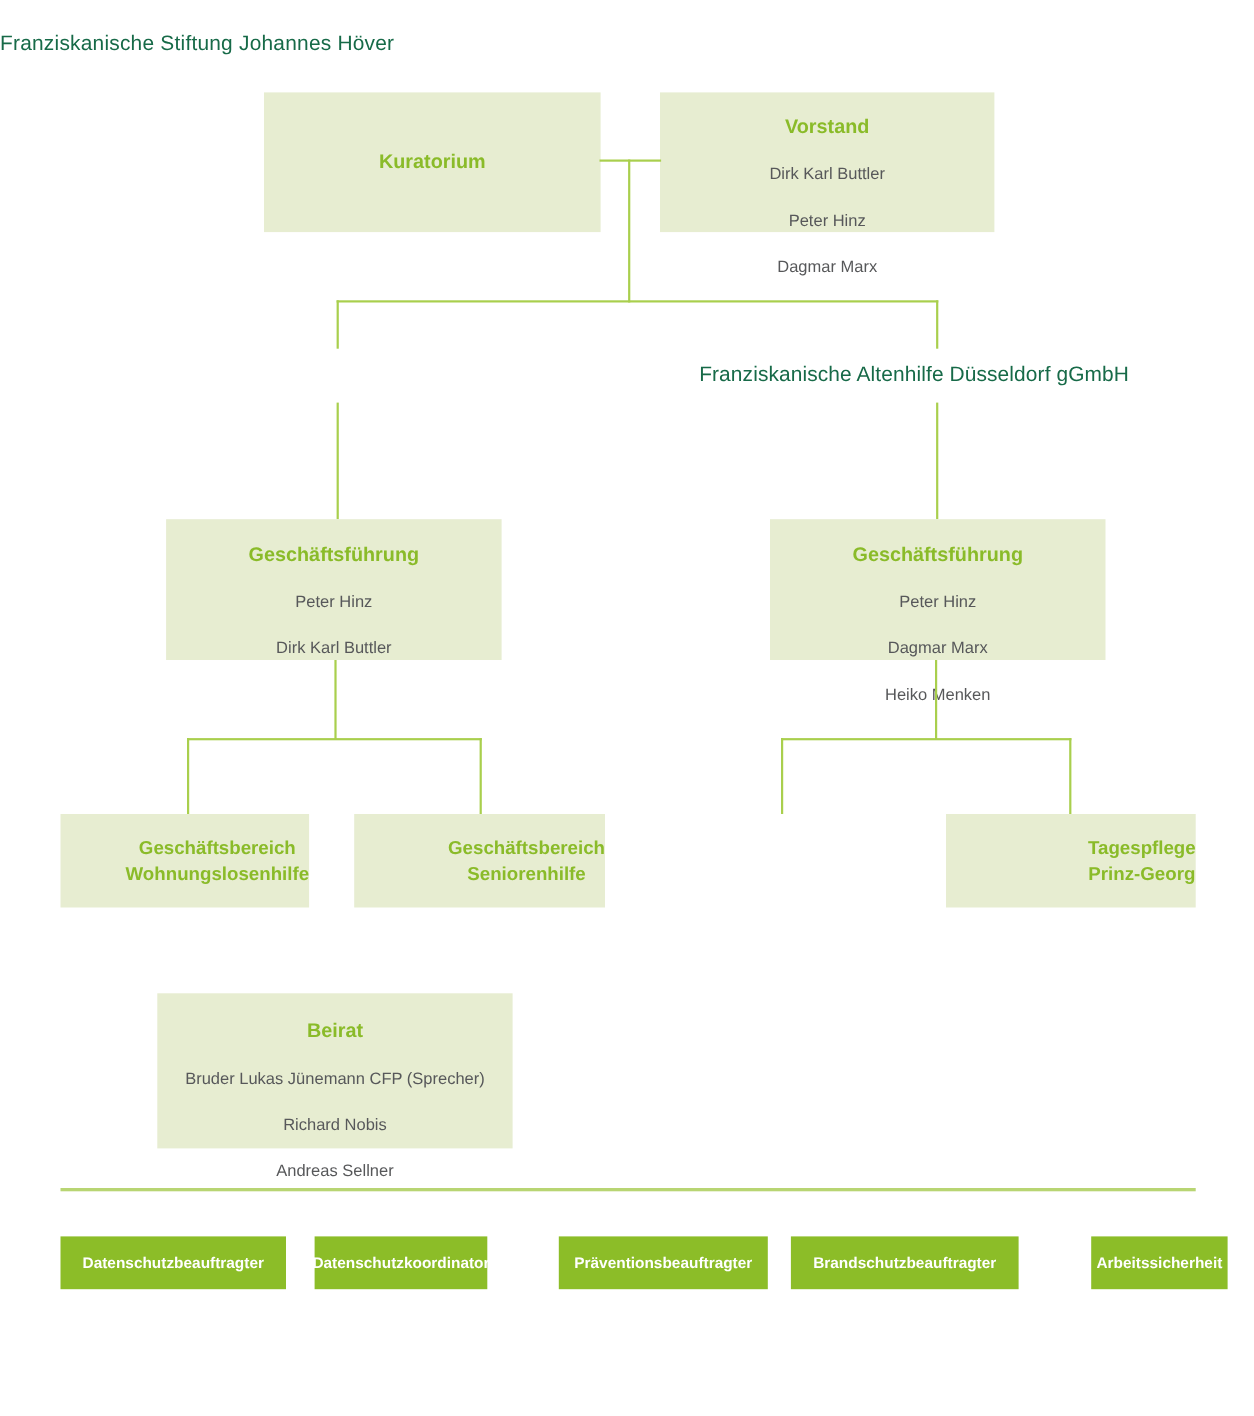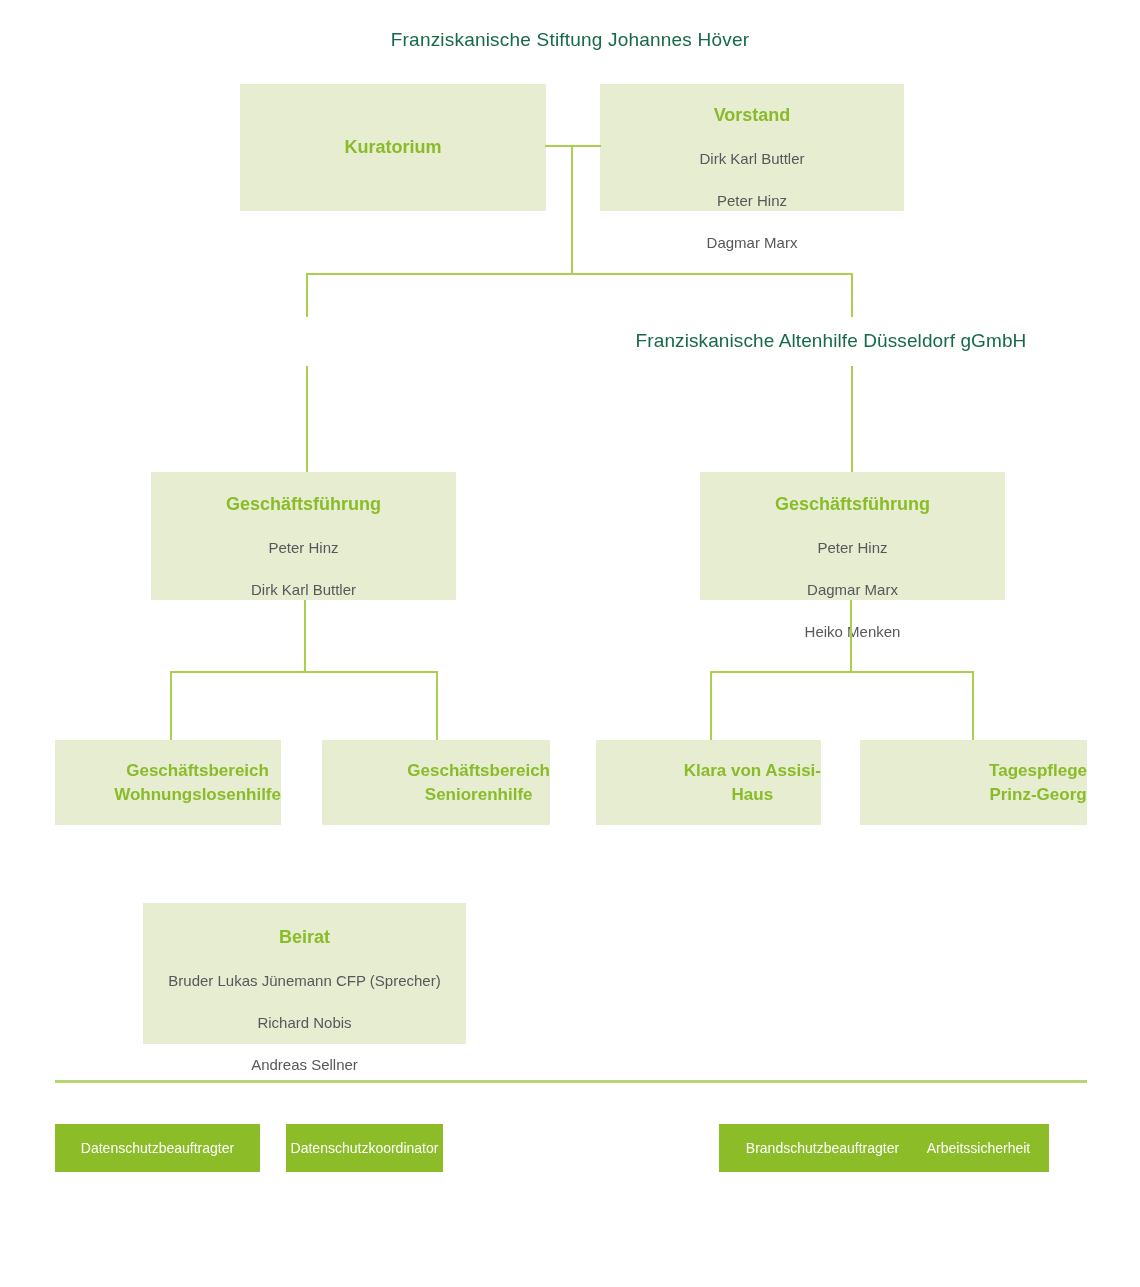--- a/index.html
+++ b/index.html
@@ -9,21 +9,21 @@
     --body-text:#57585a;
     --connector:#a9cf4d;
     --separator:#b8d573;
     --button-green:#8cbd28;
     --button-text:#ffffff;
   }
   *{box-sizing:border-box;margin:0;padding:0;}
   body{background:#ffffff;font-family:"Liberation Sans","DejaVu Sans",sans-serif;}
   .canvas{position:relative;width:1140px;height:1287px;background:#ffffff;overflow:hidden;}
 
-  .title{position:absolute;left:0;top:29px;width:1140px;text-align:center;
+  .title{position:absolute;left:0;top:29px;width:1140px;text-align:left;
          font-size:19px;font-weight:500;color:var(--dark-green);letter-spacing:.2px;}
 
   .node{position:absolute;background:var(--box-fill);}
   .node-title{font-size:18px;font-weight:700;color:var(--heading-green);text-align:center;}
   .member{font-size:15px;line-height:22px;color:var(--body-text);text-align:center;margin-top:20px;}
 
   .center-node{display:flex;align-items:center;justify-content:center;}
   .stack-node{display:flex;flex-direction:column;align-items:center;}
   .stack-node .node-title{margin-bottom:2px;}
 
@@ -32,21 +32,21 @@
   .branch-label{position:absolute;text-align:center;font-size:19px;font-weight:500;
                 color:var(--dark-green);letter-spacing:.1px;}
 
   .unit{display:flex;align-items:center;justify-content:flex-end;}
   .unit-label{font-size:17px;font-weight:700;line-height:24px;color:var(--heading-green);text-align:center;}
 
   .separator{position:absolute;background:var(--separator);}
 
   .role-btn{position:absolute;top:1124px;height:48px;background:var(--button-green);
             display:flex;align-items:center;justify-content:center;border:none;cursor:pointer;
-            color:var(--button-text);font-size:14px;font-weight:400;
+            color:var(--button-text);font-size:14px;font-weight:700;
             font-family:"Liberation Sans","DejaVu Sans",sans-serif;}
 
   
   .kuratorium{left:240px;top:84px;width:306px;height:127px;}
   .vorstand{left:600px;top:84px;width:304px;height:127px;padding-top:21px;}
   .gf-left{left:151px;top:472px;width:305px;height:128px;padding-top:22px;}
   .gf-right{left:700px;top:472px;width:305px;height:128px;padding-top:22px;}
   .unit1{left:55px;top:740px;width:226px;height:85px;}
   .unit2{left:322px;top:740px;width:228px;height:85px;}
   .unit3{left:596px;top:740px;width:225px;height:85px;}
@@ -115,41 +115,36 @@
     </div>
   </div>
 
   <div class="node unit unit2">
     <div class="unit-label">
       <div>Geschäftsbereich</div>
       <div>Seniorenhilfe</div>
     </div>
   </div>
 
-  <div class="node unit unit3">
-    <div class="unit-label">
-      <div>Klara von Assisi-</div>
-      <div>Haus</div>
-    </div>
-  </div>
 
   <div class="node unit unit4">
     <div class="unit-label">
       <div>Tagespflege</div>
       <div>Prinz-Georg</div>
     </div>
   </div>
 
   <div class="node stack-node beirat">
     <div class="node-title">Beirat</div>
     <div class="member">Bruder Lukas Jünemann CFP (Sprecher)</div>
     <div class="member">Richard Nobis</div>
     <div class="member">Andreas Sellner</div>
   </div>
 
   <div class="separator" style="left:55px;top:1080px;width:1032px;height:3px;"></div>
 
   <button class="role-btn" style="left:55px;width:205px;">Datenschutzbeauftragter</button>
   <button class="role-btn" style="left:286px;width:157px;">Datenschutzkoordinator</button>
+  <button class="role-btn" style="left:508px;width:190px;">Präventionsbeauftragter</button>
   <button class="role-btn" style="left:719px;width:207px;">Brandschutzbeauftragter</button>
-  <button class="role-btn" style="left:908px;width:141px;">Arbeitssicherheit</button>
+  <button class="role-btn" style="left:992px;width:124px;">Arbeitssicherheit</button>
 
 </div>
 
 </body></html>

